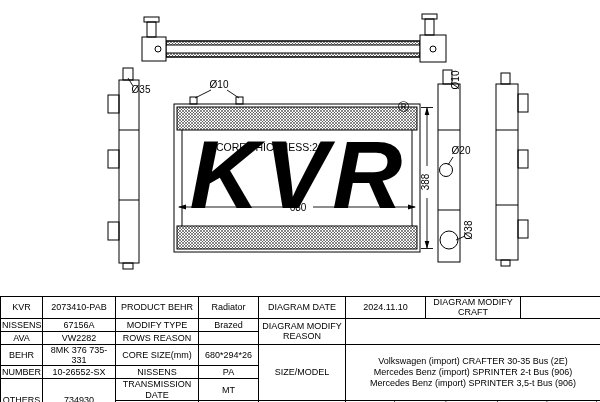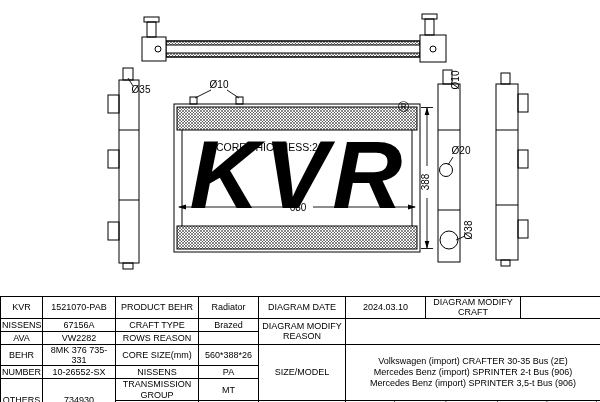--- a/index.html
+++ b/index.html
@@ -126,64 +126,64 @@
         <col style="width:83px">
         <col style="width:60px">
       <col style="width:87px">
         <col style="width:80px">
         <col style="width:95px">
         <col style="width:80px">
     </colgroup>
     <tbody>
       <tr class="r1">
         <td>KVR</td>
-        <td>1521070-PAB</td>
+        <td>2073410-PAB</td>
         <td>PRODUCT BEHR</td>
         <td>Radiator</td>
         <td>DIAGRAM DATE</td>
-        <td>2024.03.10</td>
+        <td>2024.11.10</td>
         <td>DIAGRAM MODIFY CRAFT</td>
         <td></td>
       </tr>
       <tr class="r2">
         <td>NISSENS</td>
         <td>67156A</td>
-        <td>CRAFT TYPE</td>
+        <td>MODIFY TYPE</td>
         <td>Brazed</td>
         <td rowspan="2">DIAGRAM MODIFY REASON</td>
         <td rowspan="2" colspan="3"></td>
       </tr>
       <tr class="r3">
         <td>AVA</td>
         <td>VW2282</td>
         <td>ROWS REASON</td>
         <td></td>
       </tr>
       <tr class="r4">
         <td>BEHR</td>
         <td>8MK 376 735-331</td>
         <td>CORE SIZE(mm)</td>
-        <td>560*388*26</td>
+        <td>680*294*26</td>
         <td rowspan="3">SIZE/MODEL</td>
         <td rowspan="3" colspan="3">
           <div class="mm-line">Volkswagen (import) CRAFTER 30-35 Bus (2E)</div>
           <div class="mm-line">Mercedes Benz (import) SPRINTER 2-t Bus (906)</div>
           <div class="mm-line">Mercedes Benz (import) SPRINTER 3,5-t Bus (906)</div>
         </td>
       </tr>
       <tr class="r5">
         <td>NUMBER</td>
         <td>10-26552-SX</td>
         <td>NISSENS</td>
         <td>PA</td>
       </tr>
       <tr class="r6">
         <td rowspan="2">OTHERS</td>
         <td rowspan="2">734930</td>
-        <td>TRANSMISSION GROUP</td>
+        <td>TRANSMISSION DATE</td>
         <td>MT</td>
       </tr>
       <tr class="r7">
         <td>SUPPLEMENTARY</td>
         <td></td>
         <td>OEM</td>
         <td colspan="3" class="oem-val">2E0121253/2E0121253A/2E0121253B/9065000002/9065000102/9065000202/A9065000002/A9065000102/A9065000202</td>
       </tr>
     </tbody>
   </table>

